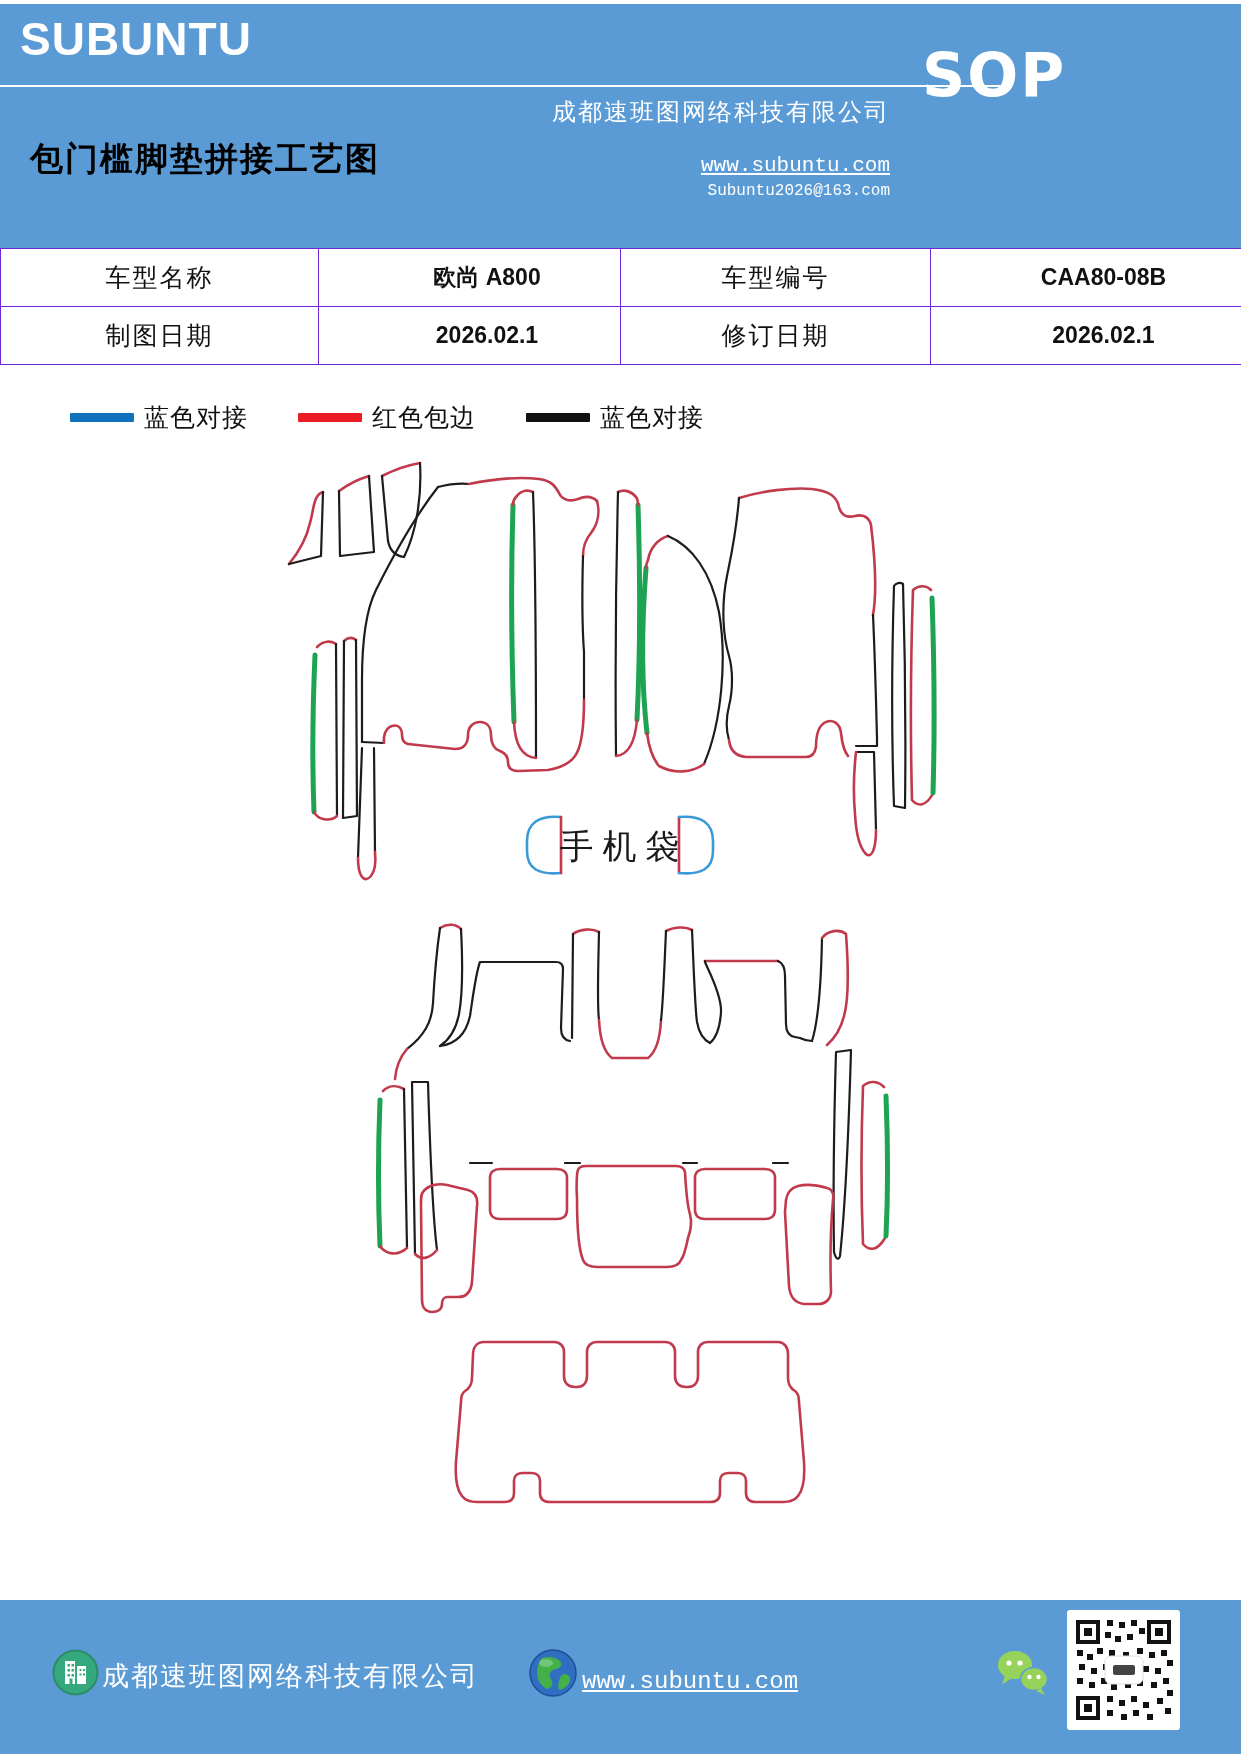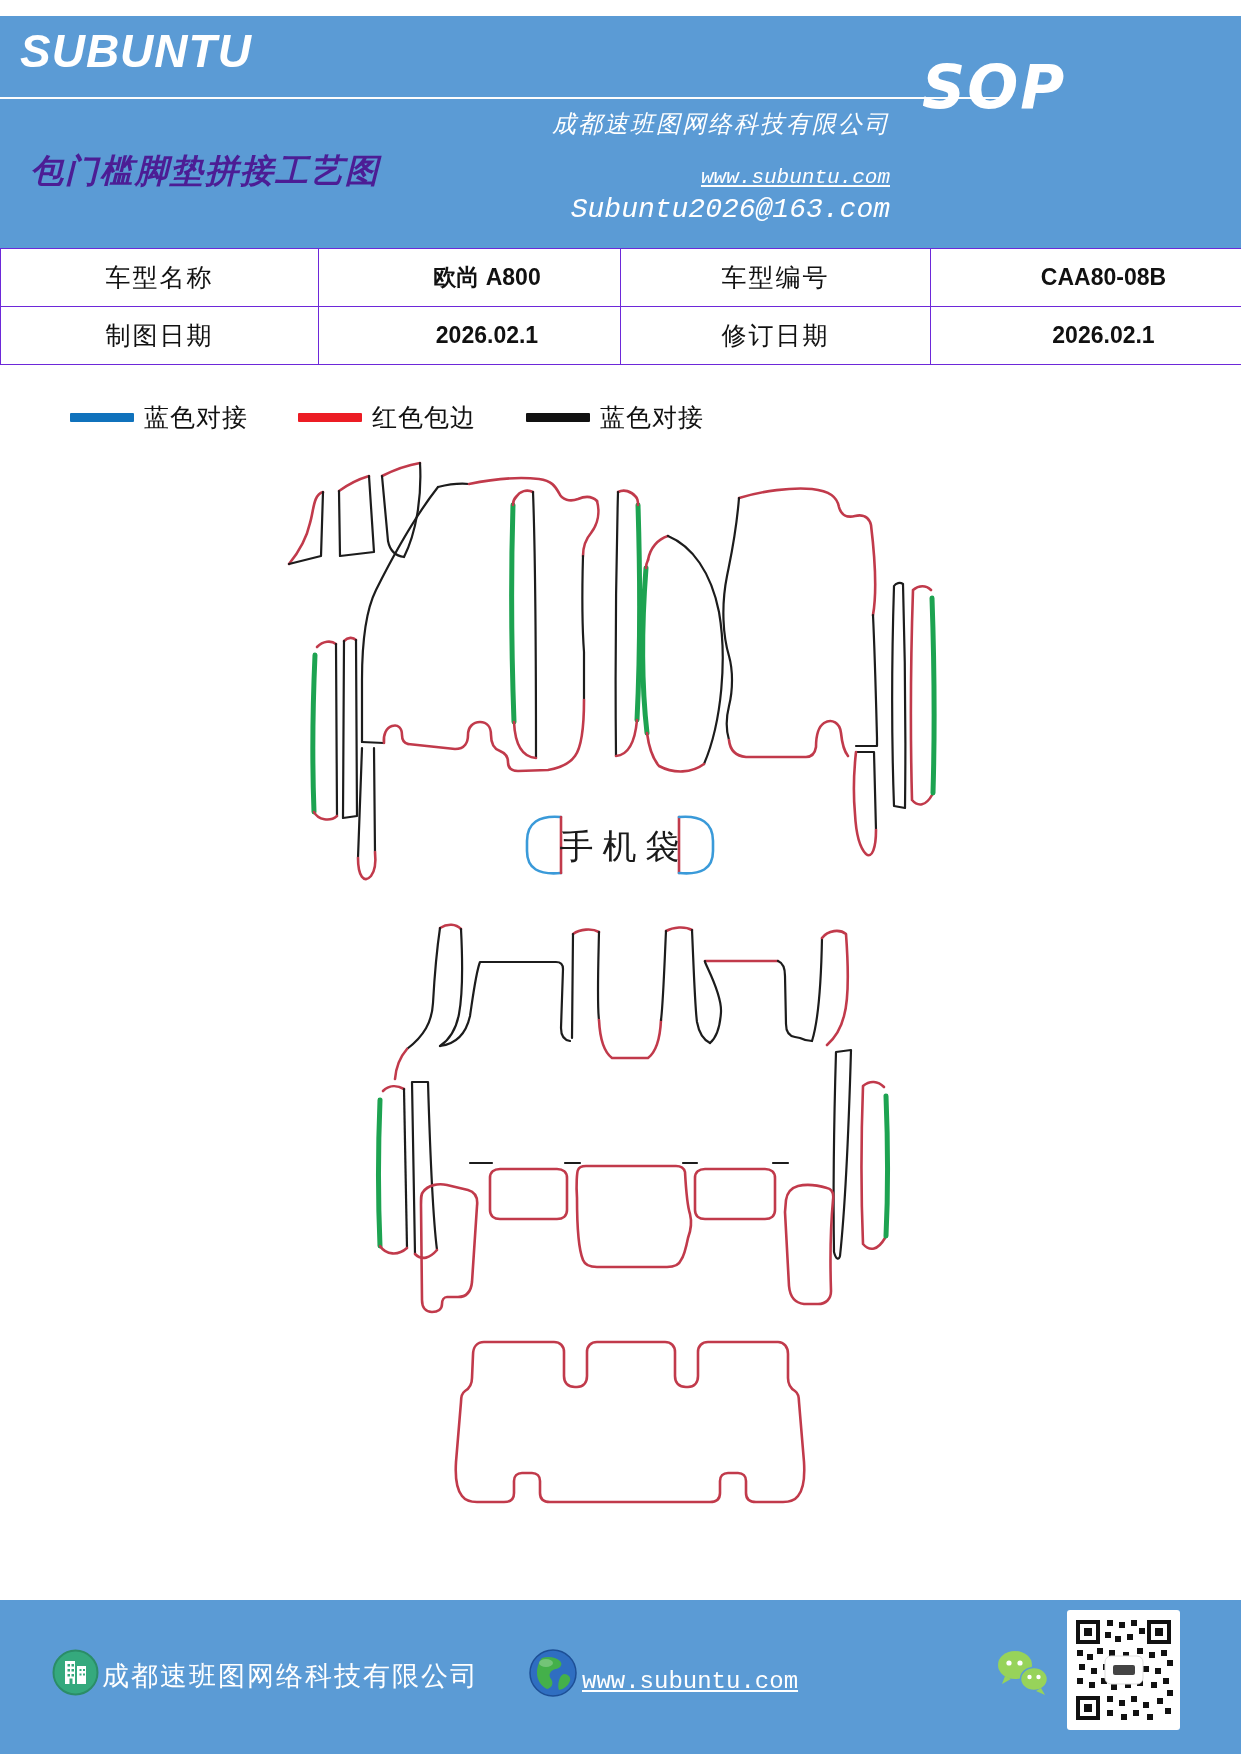--- a/index.html
+++ b/index.html
@@ -1,31 +1,31 @@
 <!DOCTYPE html>
 <html><head>
 <meta charset="utf-8">
 <style>
   html,body{margin:0;padding:0;background:#fff;}
   .page{position:relative;width:1241px;height:1754px;background:#fff;overflow:hidden;
         font-family:"Liberation Sans",sans-serif;}
   
   .band{position:absolute;left:0;width:1241px;background:#5b9bd5;}
-  .top-band{top:16px;height:248px;font-style:italic;}
+  .top-band{top:4px;height:248px;}
   .logo{position:absolute;left:20px;top:8px;color:#fff;font-size:46px;font-weight:bold;
         letter-spacing:1px;font-family:"Liberation Sans",sans-serif;}
   .hdr-rule{position:absolute;left:0;top:81px;width:1000px;height:2px;background:#fdfdfd;}
-  .title{position:absolute;left:30px;top:133px;margin:0;color:#4c1d95;font-size:33px;font-weight:bold;
+  .title{position:absolute;left:30px;top:133px;margin:0;color:#000000;font-size:33px;font-weight:bold;
          font-family:"DejaVu Sans",sans-serif;letter-spacing:2px;}
   .hdr-right{position:absolute;right:351px;top:0;text-align:right;color:#fff;}
   .hdr-co{position:absolute;right:0;top:92px;width:600px;font-size:24px;letter-spacing:2px;
           font-family:"Liberation Serif",serif;}
   .hdr-site{position:absolute;right:0;top:150px;width:600px;font-size:21px;color:#fff;
             font-family:"Liberation Mono",monospace;text-decoration:underline;}
-  .hdr-mail{position:absolute;right:0;top:178px;width:600px;font-size:28px;
+  .hdr-mail{position:absolute;right:0;top:178px;width:600px;font-size:16px;
             font-family:"Liberation Mono",monospace;}
   .sop{position:absolute;left:922px;top:36px;color:#fff;font-size:60px;font-weight:bold;
        letter-spacing:2px;font-family:"DejaVu Sans",sans-serif;}
   
   table.info{position:absolute;left:0;top:248px;width:1241px;height:117px;border-collapse:collapse;
              background:#fff;table-layout:fixed;}
   table.info td{border:1px solid #6d28d9;text-align:center;vertical-align:middle;color:#111;}
   td.lbl{font-family:"Liberation Serif",serif;font-size:25px;letter-spacing:2px;}
   td.val{font-family:"Liberation Sans",sans-serif;font-size:23px;font-weight:bold;padding-left:36px;}
   

